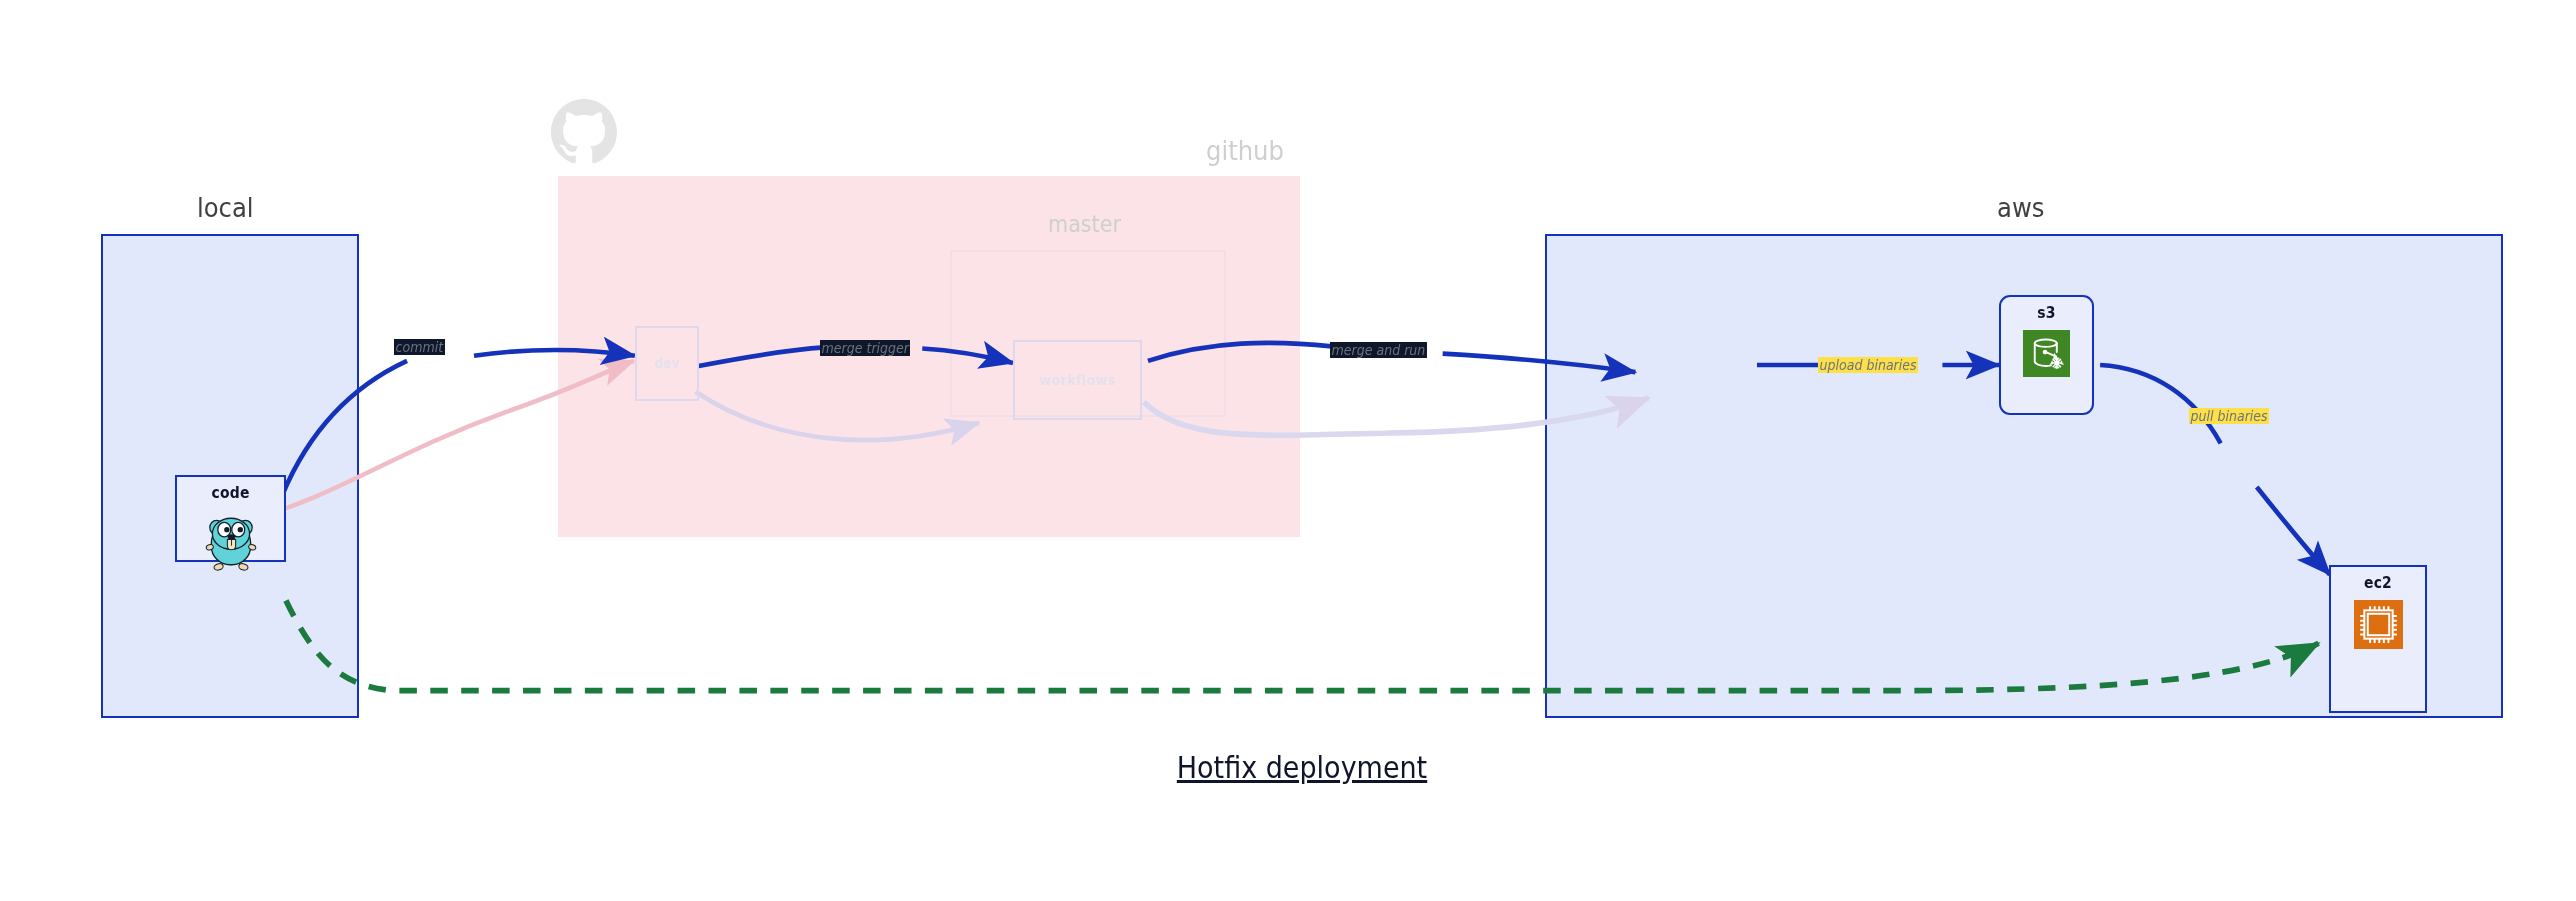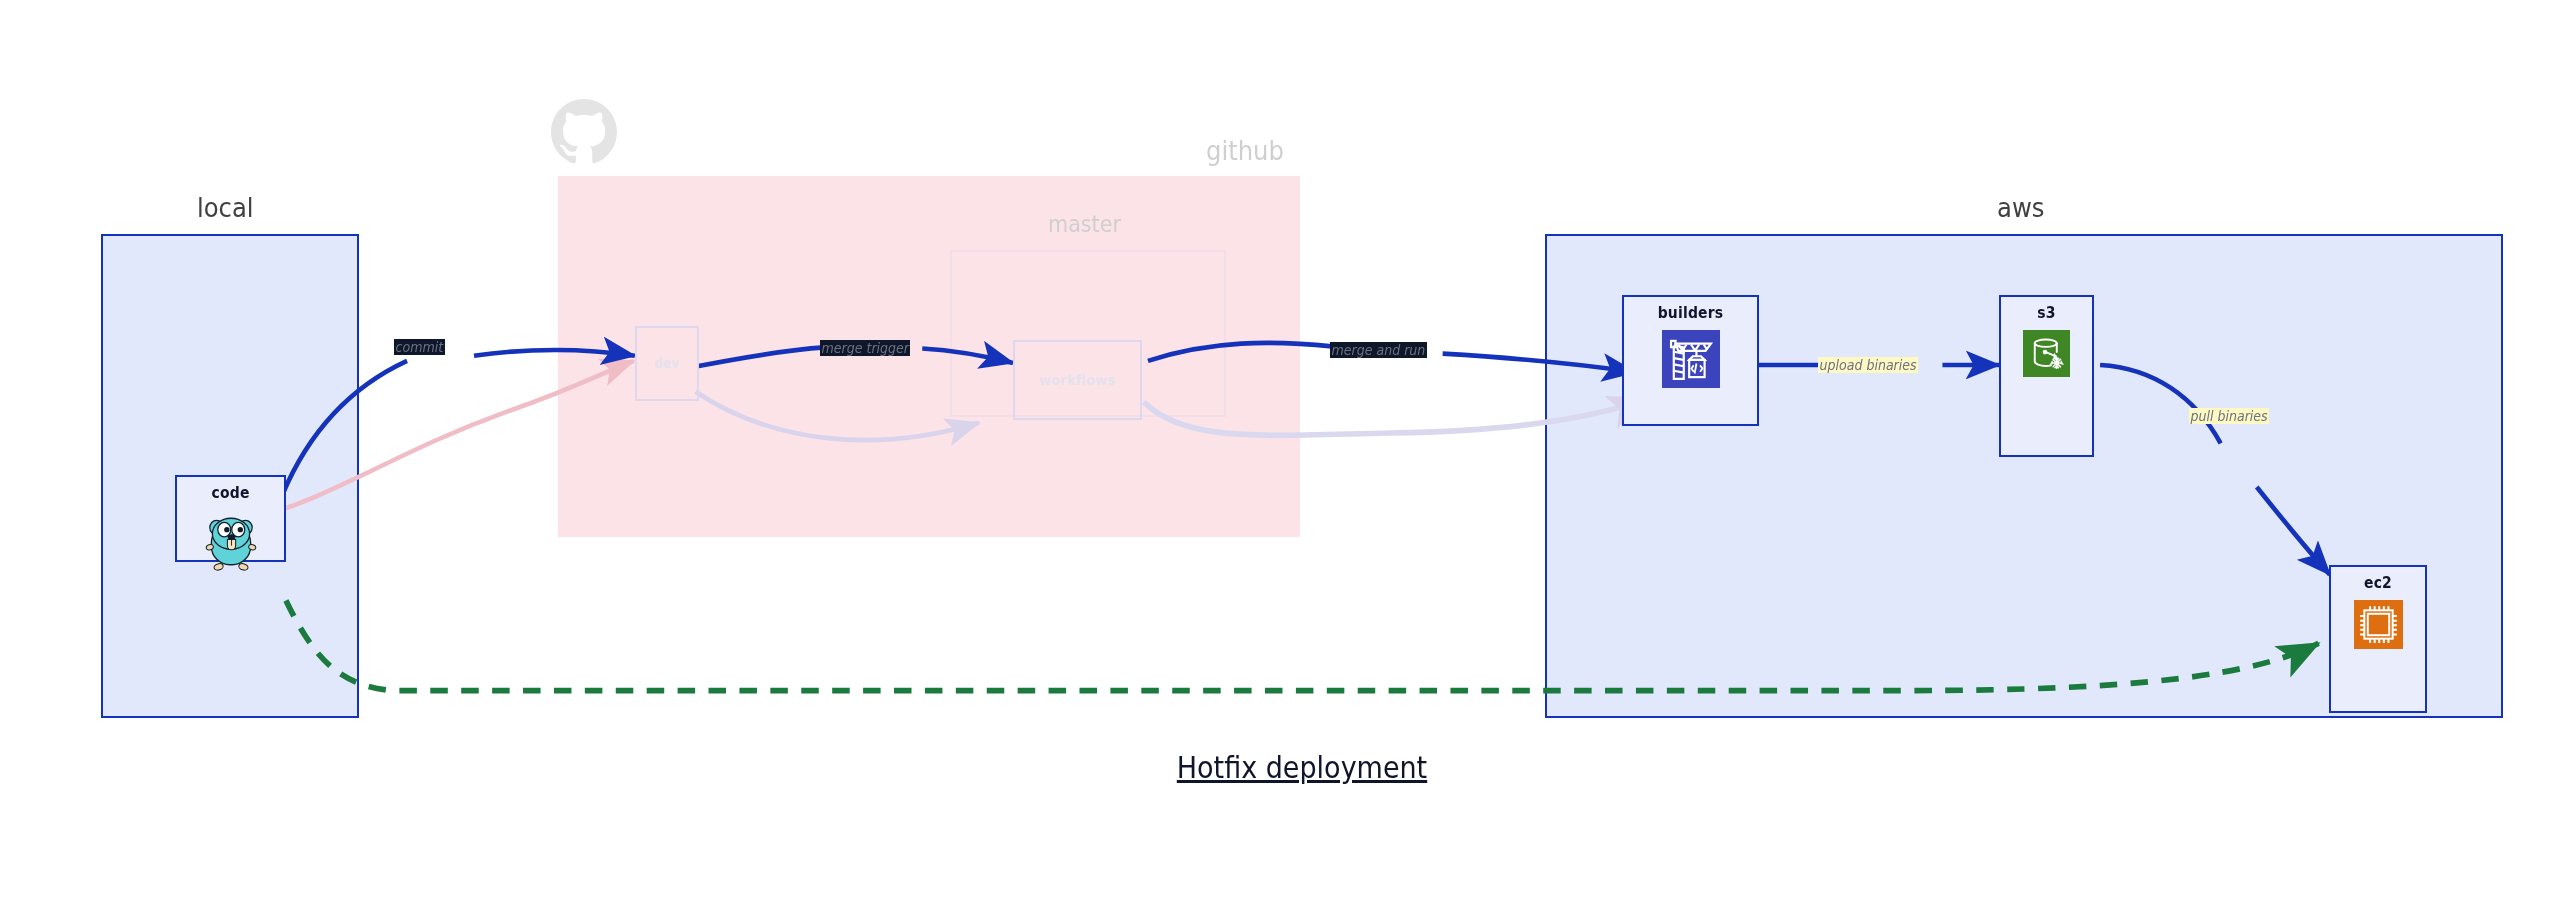--- a/index.html
+++ b/index.html
@@ -33,21 +33,21 @@
 
   
   #edges{position:absolute;left:0;top:0;width:2604px;height:902px;pointer-events:none;}
 
   .edge-label{
     position:absolute;white-space:nowrap;font-style:italic;font-size:14px;
     color:#6b7280;font-family:"DejaVu Sans Condensed","Liberation Sans",sans-serif;
     background:#0f172a;padding:0 1.5px;
   }
   .edge-label.on-pink{background:#0f172a;}
-  .edge-label.on-blue{background:#fef9c3;}
+  .edge-label.on-blue{background:#fde047;}
 
   
   #caption{
     position:absolute;left:0;top:750px;width:2604px;text-align:center;
     font-size:30px;color:#11152b;text-decoration:underline;
     font-family:"DejaVu Sans Condensed","Liberation Sans",sans-serif;
   }
   #gh-logo{position:absolute;left:551px;top:99px;width:66px;height:66px;}
 </style>
 </head>
@@ -140,43 +140,22 @@
   </div>
 
   <div class="node node-ghost" style="left:635px;top:326px;width:64px;height:75px;justify-content:center;">
     <span class="node-title" style="margin-top:0;font-size:13.4px;">dev</span>
   </div>
 
   <div class="node node-ghost" style="left:1013px;top:340px;width:129px;height:80px;justify-content:center;">
     <span class="node-title" style="margin-top:0;font-size:14.4px;">workflows</span>
   </div>
 
-  <div class="node" style="left:1622px;top:295px;width:137px;height:131px;">
-    <span class="node-title">builders</span>
-    <span class="node-icon">
-      <svg width="58" height="58" viewBox="0 0 64 64">
-        <rect x="0" y="0" width="64" height="64" fill="#3c44bd"></rect>
-        <g fill="none" stroke="#ffffff" stroke-width="2.4">
-          <rect x="10" y="12" width="5" height="7"></rect>
-          <path d="M13 17 V54 H24 V19"></path>
-          <path d="M13 17 L24 19 M24 26 L13 24 M13 31 L24 33 M24 40 L13 38 M13 45 L24 47"></path>
-          <path d="M15 15 H54 L48 23 H18 Z"></path>
-          <path d="M18 16 L22 22 M27 16 L23 22 M32 16 L36 22 M41 16 L37 22 M46 16 L50 22"></path>
-          <path d="M38 22 V29"></path>
-          <path d="M30 33 H47 L43 29 H34 Z"></path>
-          <rect x="30" y="33" width="17" height="19"></rect>
-          <path d="M38 37 L36 48" stroke-width="2"></path>
-          <path d="M35 39 L32.4 42.5 L35 46" stroke-width="2"></path>
-          <path d="M42 39 L44.6 42.5 L42 46" stroke-width="2"></path>
-        </g>
-      </svg>
-    </span>
-  </div>
-
-  <div class="node" style="left:1999px;top:295px;width:95px;height:162px;">
+
+  <div class="node" style="left:1999px;top:295px;width:95px;height:120px;border-radius:11px;">
     <span class="node-title">s3</span>
     <span class="node-icon">
       <svg width="47" height="47" viewBox="0 0 64 64">
         <rect x="0" y="0" width="64" height="64" fill="#3f8624"></rect>
         <g fill="none" stroke="#ffffff" stroke-width="2.6" stroke-linecap="round">
           <ellipse cx="31" cy="18" rx="15" ry="5"></ellipse>
           <path d="M16 18 V43 C16 46 23 49 31 49 C33.5 49 36 48.7 38 48.2"></path>
           <path d="M46 18 V30"></path>
           <circle cx="30" cy="30" r="1.9" fill="#ffffff"></circle>
           <path d="M31 30 L45 36"></path>

